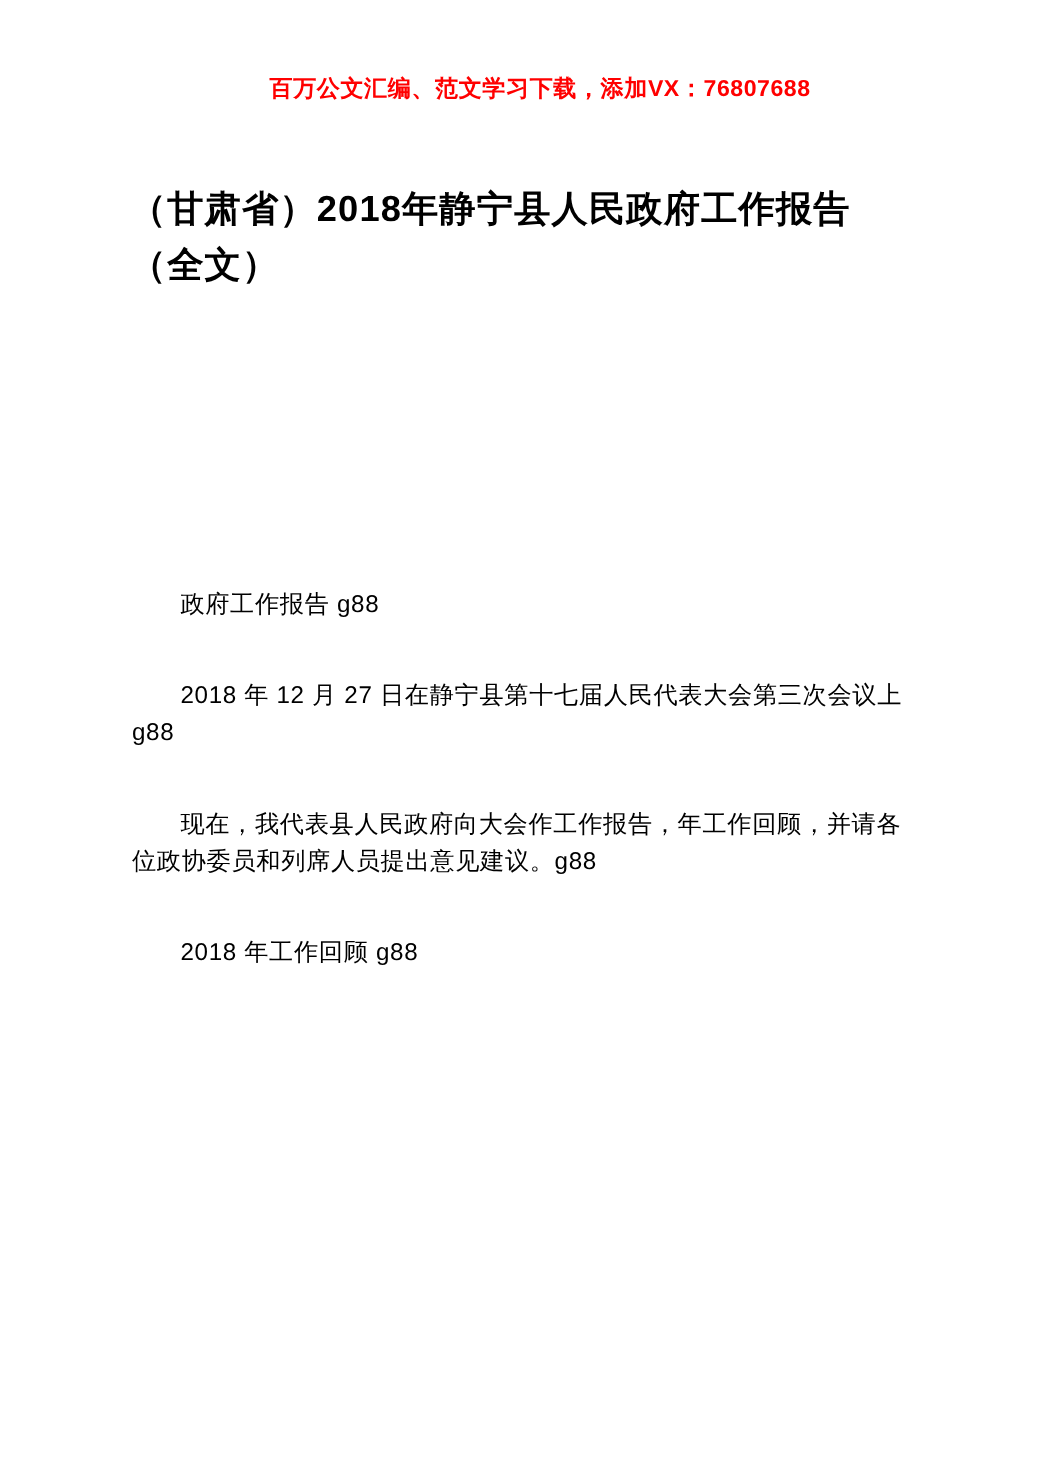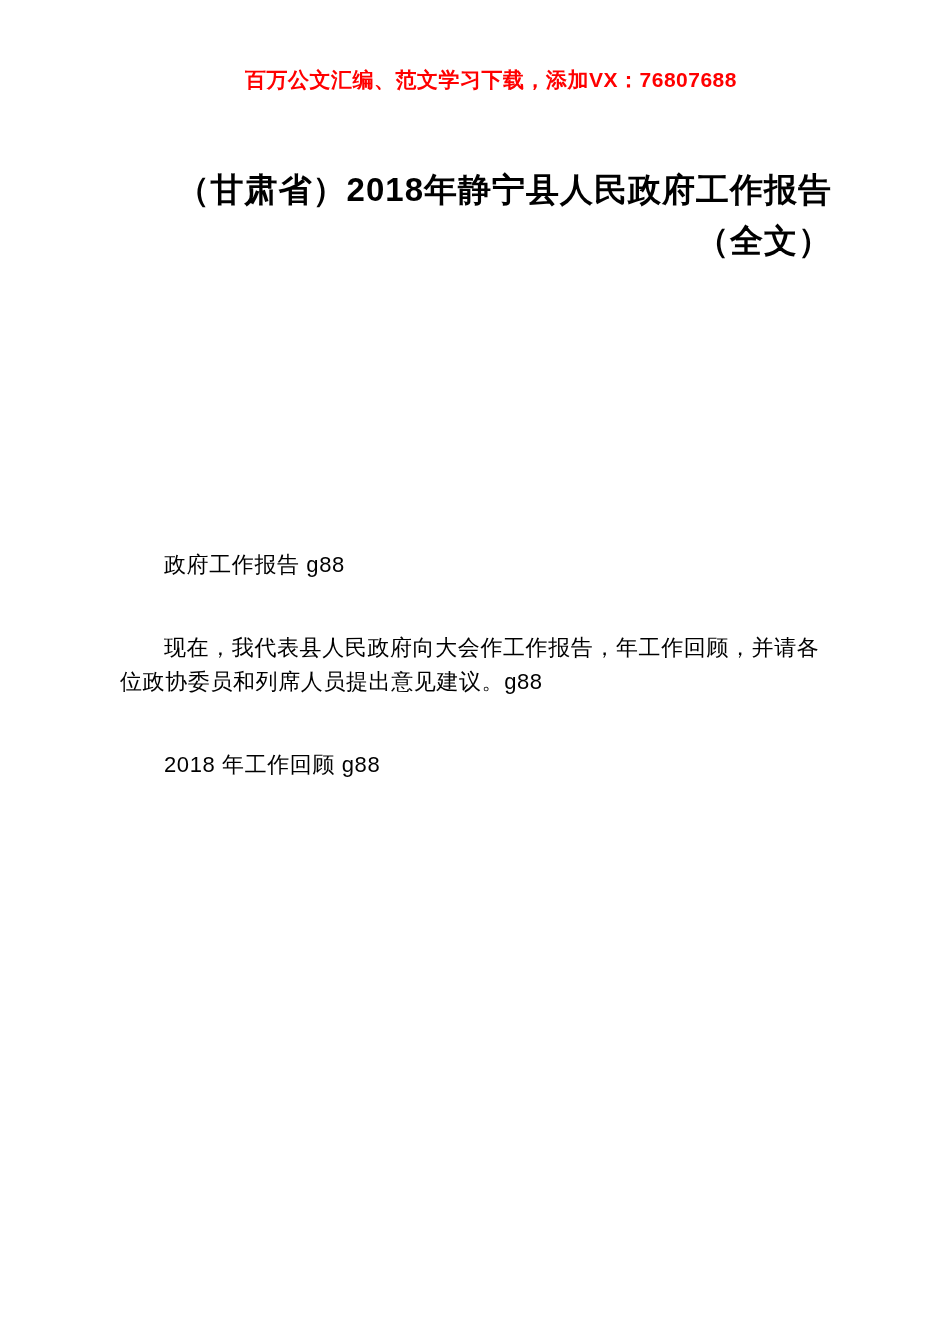--- a/index.html
+++ b/index.html
@@ -31,30 +31,30 @@
     font-size: 21px;
     font-weight: bold;
     letter-spacing: 0.5px;
     font-family: "Liberation Sans", sans-serif;
   }
   .doc-title {
     position: absolute;
     top: 142px;
     left: 118px;
     width: 714px;
-    text-align: right;
+    text-align: left;
     font-size: 33px;
     font-weight: bold;
     line-height: 1.55;
     letter-spacing: 1px;
     font-family: "Liberation Sans", sans-serif;
   }
   .body-block {
     position: absolute;
-    top: 548px;
+    top: 532px;
     left: 120px;
     width: 712px;
   }
   .para {
     font-size: 22px;
     line-height: 1.55;
     text-indent: 2em;
     margin: 0 0 49px 0;
     letter-spacing: 0.6px;
     word-break: break-all;
@@ -68,17 +68,18 @@
 <body>
 
 <div class="page">
 
   <div class="ad-banner">百万公文汇编、范文学习下载，添加VX：76807688</div>
 
   <h1 class="doc-title">（甘肃省）2018年静宁县人民政府工作报告（全文）</h1>
 
   <div class="body-block">
     <p class="para">政府工作报告 g88</p>
+    <p class="para">2018 年 12 月 27 日在静宁县第十七届人民代表大会第三次会议上 g88</p>
     <p class="para">现在，我代表县人民政府向大会作工作报告，年工作回顾，并请各位政协委员和列席人员提出意见建议。g88</p>
     <p class="para">2018 年工作回顾 g88</p>
   </div>
 
 </div>
 
 </body></html>

